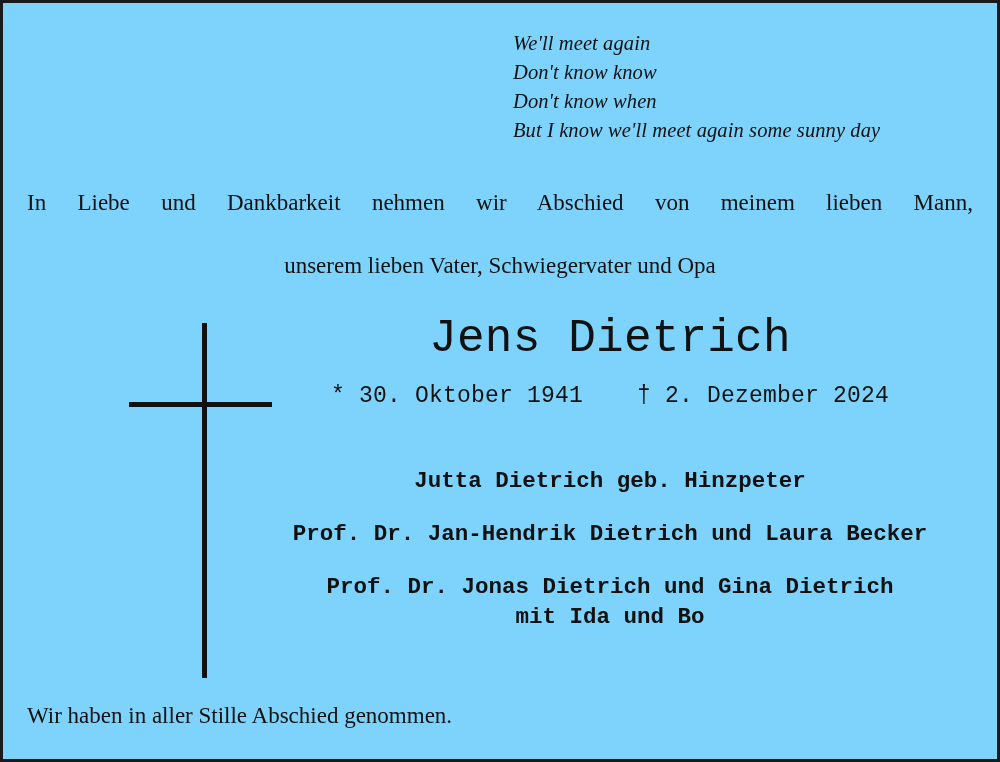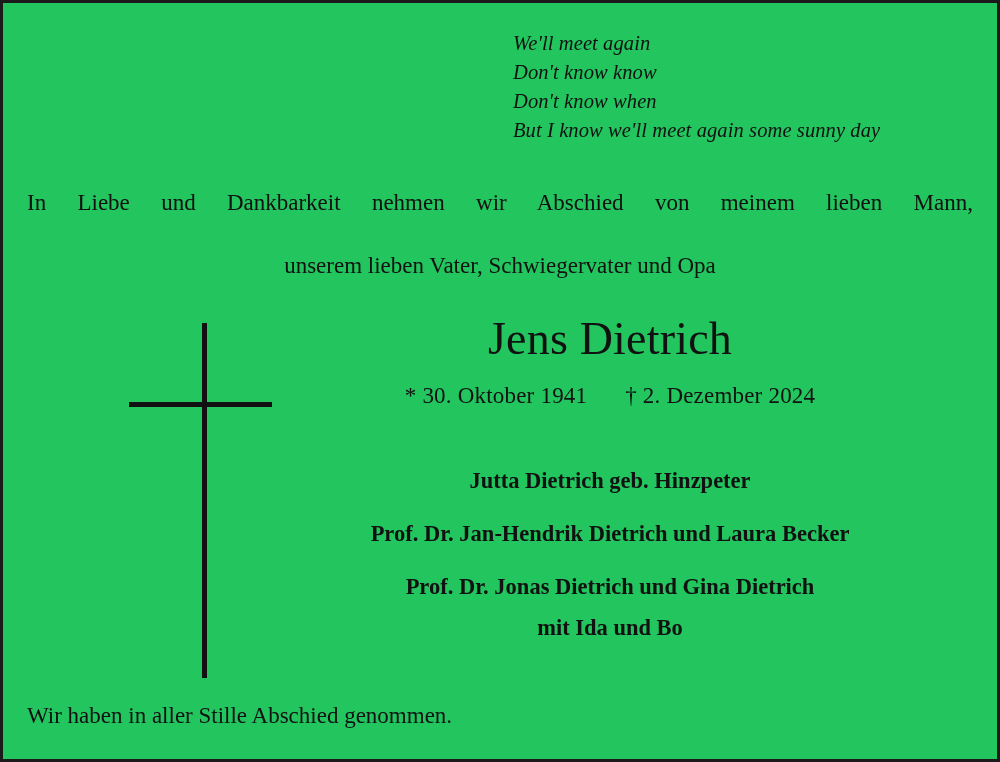--- a/index.html
+++ b/index.html
@@ -4,21 +4,21 @@
 <style>
   html, body {
     margin: 0;
     padding: 0;
     background: #ffffff;
   }
   .page {
     position: relative;
     width: 1000px;
     height: 762px;
-    background: #22c55e;
+    background: #7dd3fc;
     box-sizing: border-box;
     border: 3px solid #1a1a1a;
     overflow: hidden;
     font-family: "Liberation Serif", serif;
     color: #111111;
   }
   .inner {
     position: absolute;
     left: 0; top: 0; right: 0; bottom: 0;
     padding: 26px 24px 20px 24px;
@@ -82,20 +82,21 @@
     top: 79px;
     width: 143px;
     height: 5px;
     background: #111111;
   }
 
   .names {
     margin-left: 250px;
     text-align: center;
     padding-right: 30px;
+    font-family: Liberation Mono, monospace;
   }
   .deceased-name {
     font-size: 46px;
     line-height: 1.05;
     letter-spacing: 0.2px;
     margin-top: 0;
   }
   .dates {
     margin-top: 20px;
     font-size: 23px;
@@ -104,21 +105,21 @@
   .dates .gap { display: inline-block; width: 26px; }
 
   .survivors {
     margin-top: 58px;
     font-weight: bold;
     font-size: 22.5px;
     line-height: 1.25;
   }
   .survivors .row { margin-bottom: 25px; }
   .survivors .row:last-child { margin-bottom: 0; }
-  .survivors .sub { margin-top: 13px; }
+  .survivors .sub { margin-top: 2px; }
 
   
   .footer {
     position: absolute;
     left: 24px;
     bottom: 30px;
     font-size: 23px;
   }
 </style>
 </head>

